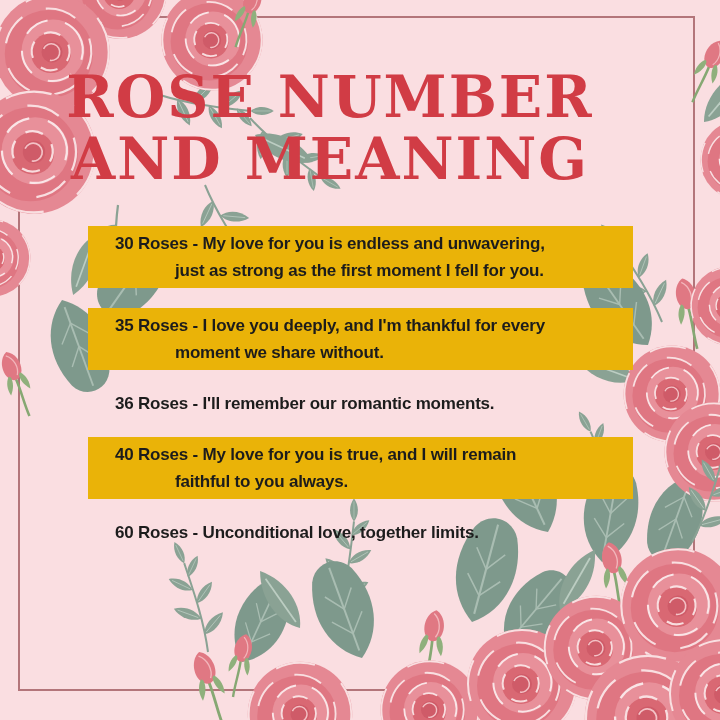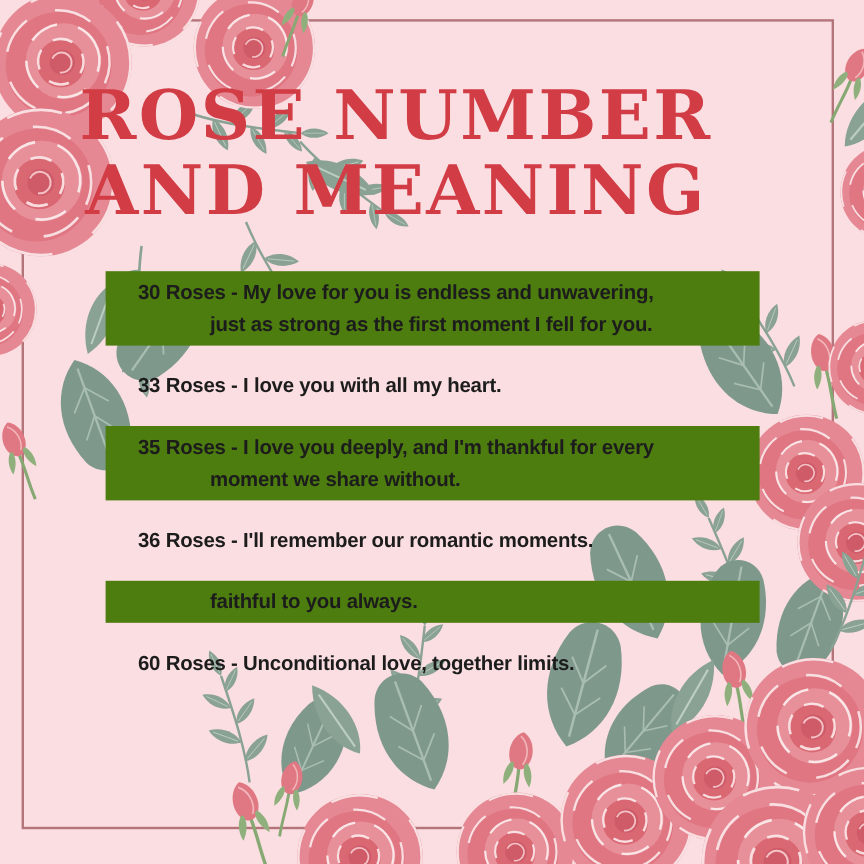--- a/index.html
+++ b/index.html
@@ -29,21 +29,21 @@
     position:absolute;left:88px;top:226px;width:545px;
   }
   .item{
     margin-bottom:20px;
     padding-left:27px;box-sizing:border-box;
     color:#1c1c1c;font-size:17px;font-weight:700;letter-spacing:-0.2px;
   }
   .item .line{display:block;height:27px;line-height:27px;white-space:nowrap;}
   .item .line2{margin-left:60px;}
   .item.highlight{
-    background:#4d7c0f;
+    background:#eab308;
     padding-top:4px;padding-bottom:4px;
   }
   .sep{white-space:pre;}
 </style>
 </head>
 <body>
 
 <div class="frame"></div>
 
 <svg class="flowers" viewBox="0 0 720 720" xmlns="http://www.w3.org/2000/svg" aria-hidden="true">
@@ -155,34 +155,32 @@
     <div>AND MEANING</div>
   </div>
 
   <div class="list">
 
     <div class="item highlight">
       <span class="line"><span>30 Roses</span><span class="sep"> - </span><span>My love for you is endless and unwavering,</span></span>
       <span class="line line2">just as strong as the first moment I fell for you.</span>
     </div>
 
-    <div class="item">
-      <span class="line"><span>33 Roses</span><span class="sep"> - </span><span>I love you with all my heart.</span></span>
-    </div>
 
     <div class="item highlight">
       <span class="line"><span>35 Roses</span><span class="sep"> - </span><span>I love you deeply, and I'm thankful for every</span></span>
       <span class="line line2">moment we share without.</span>
     </div>
 
     <div class="item">
       <span class="line"><span>36 Roses</span><span class="sep"> - </span><span>I'll remember our romantic moments.</span></span>
     </div>
 
     <div class="item highlight">
+      <span class="line"><span>40 Roses</span><span class="sep"> - </span><span>My love for you is true, and I will remain</span></span>
       <span class="line line2">faithful to you always.</span>
     </div>
 
     <div class="item">
       <span class="line"><span>60 Roses</span><span class="sep"> - </span><span>Unconditional love, together limits.</span></span>
     </div>
 
   </div>
 </div>
 

